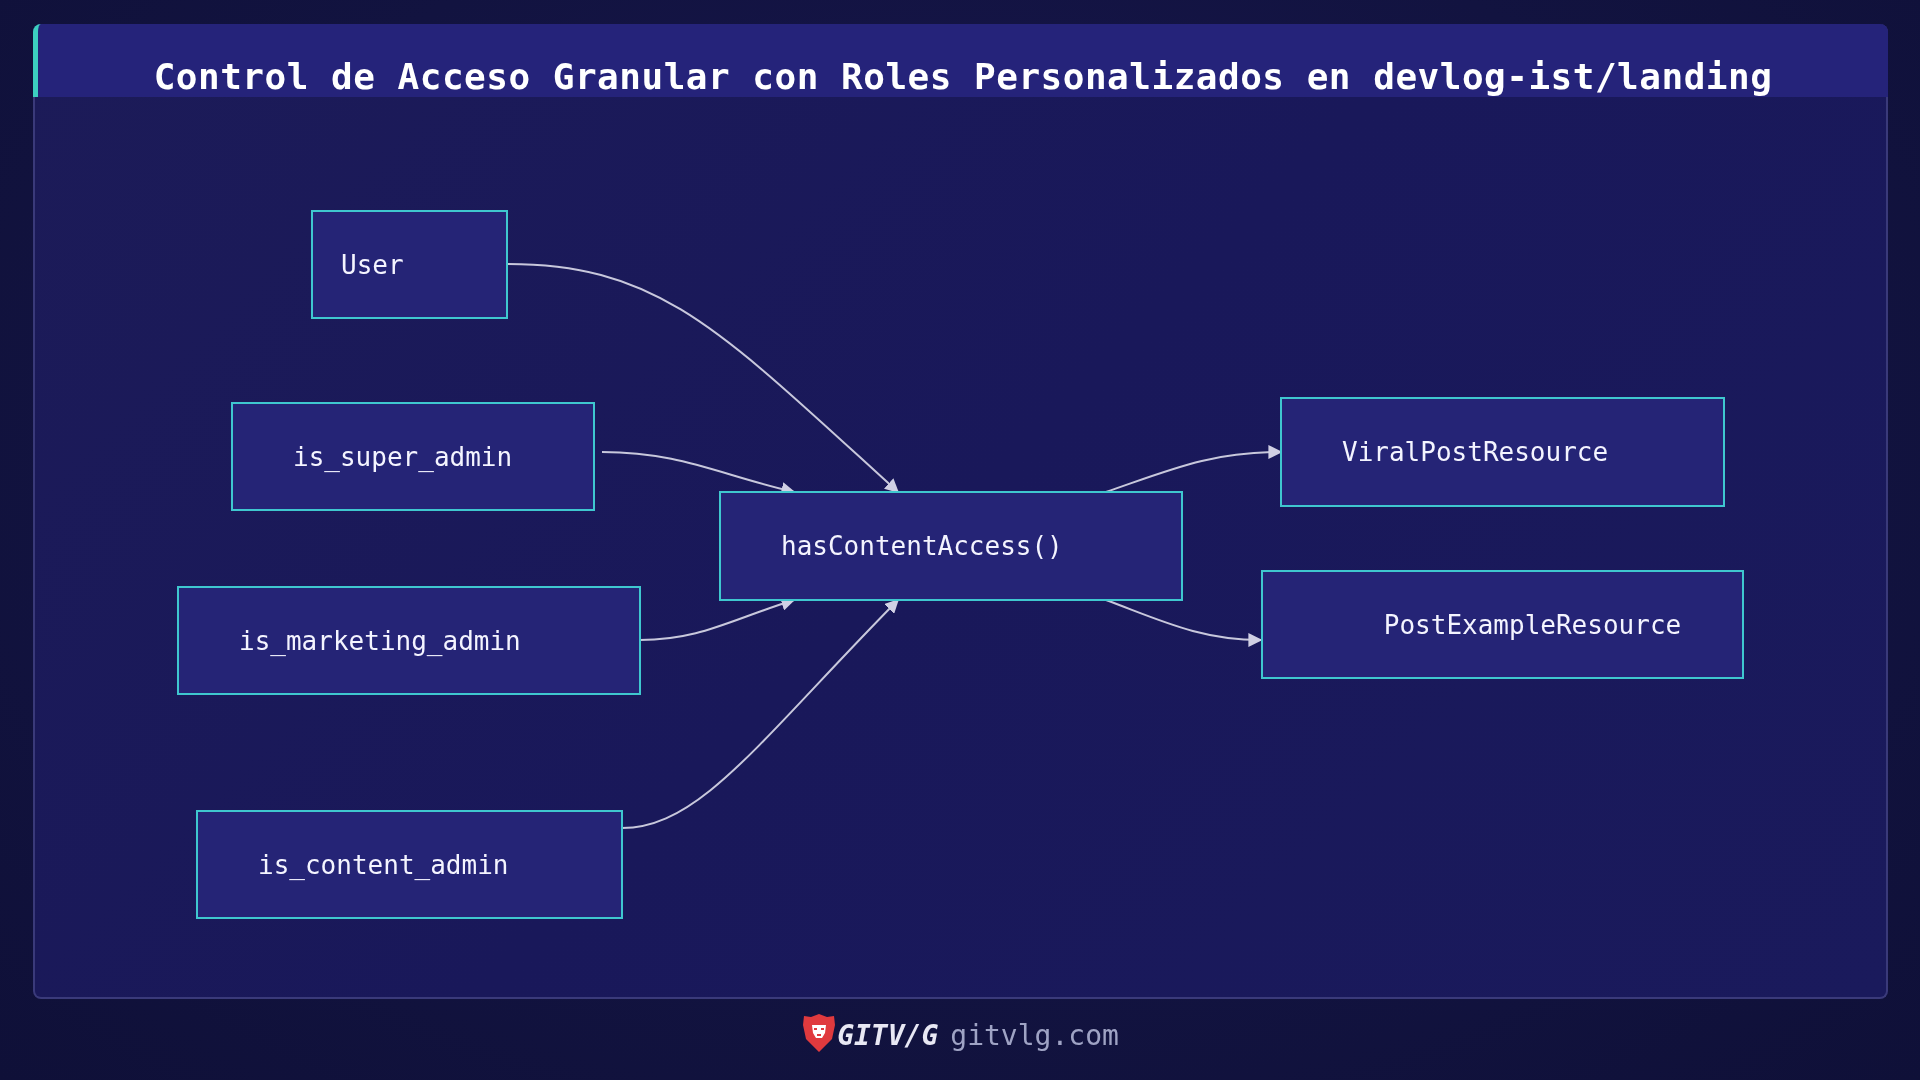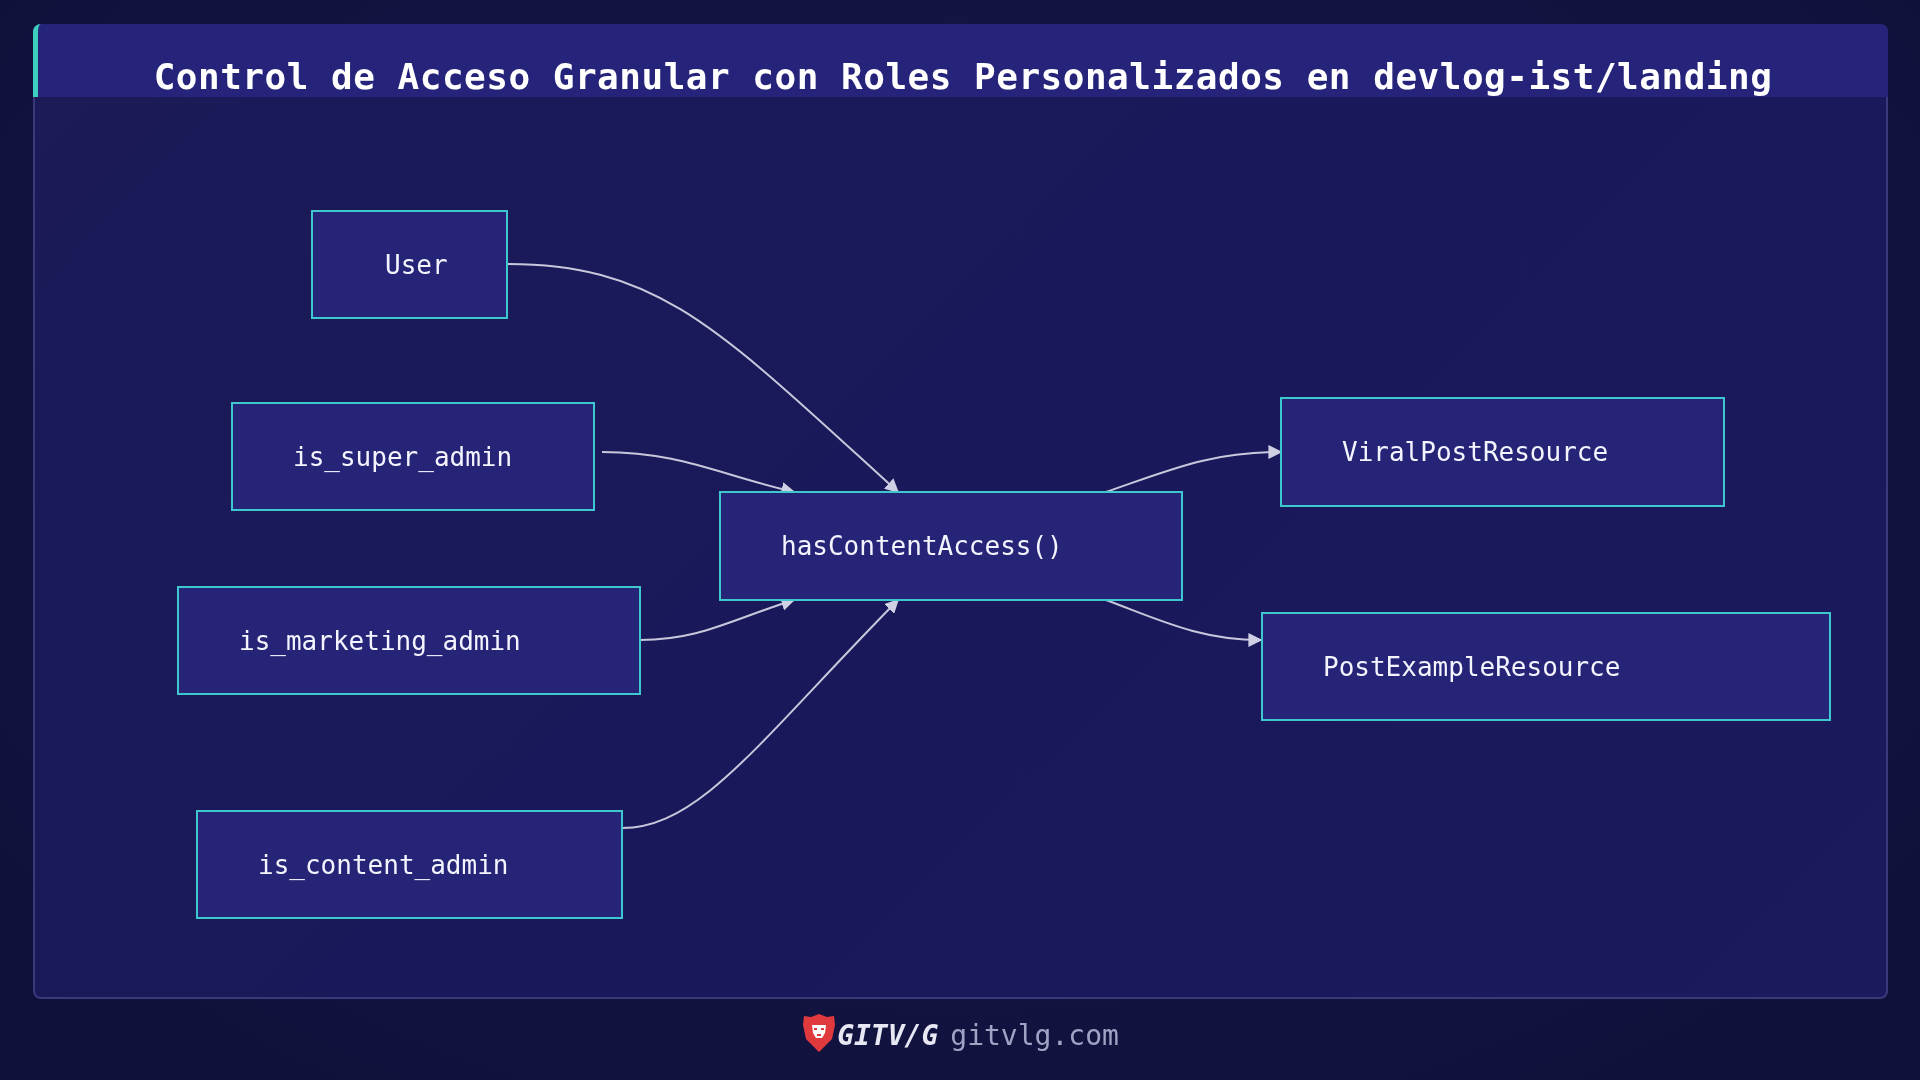--- a/index.html
+++ b/index.html
@@ -57,39 +57,39 @@
   <g fill="none" stroke="#c8c8dc" stroke-width="2">
     <path d="M507,264 C660,264 720,330 898,492" marker-end="url(#arr)"></path>
     <path d="M602,452 C680,452 720,475 794,492" marker-end="url(#arr)"></path>
     <path d="M640,640 C700,640 730,620 794,600" marker-end="url(#arr)"></path>
     <path d="M622,828 C700,828 760,740 898,600" marker-end="url(#arr)"></path>
     <path d="M1106,492 C1170,470 1210,452 1281,452" marker-end="url(#arr)"></path>
     <path d="M1106,600 C1160,620 1200,640 1261,640" marker-end="url(#arr)"></path>
   </g>
 </svg>
 
-<div class="node" style="left:311px;top:210px;width:197px;height:109px;padding-left:72px;">
+<div class="node" style="left:311px;top:210px;width:197px;height:109px;padding-left:28px;">
   <span>User</span>
 </div>
 <div class="node" style="left:215px;top:402px;width:364px;height:109px;margin-left:16px;">
   <span>is_super_admin</span>
 </div>
 <div class="node" style="left:177px;top:586px;width:464px;height:109px;">
   <span>is_marketing_admin</span>
 </div>
 <div class="node" style="left:196px;top:810px;width:427px;height:109px;">
   <span>is_content_admin</span>
 </div>
 <div class="node" style="left:719px;top:491px;width:464px;height:110px;">
   <span>hasContentAccess()</span>
 </div>
 <div class="node" style="left:1280px;top:397px;width:445px;height:110px;">
   <span>ViralPostResource</span>
 </div>
-<div class="node" style="left:1261px;top:612px;width:570px;height:109px;">
+<div class="node" style="left:1261px;top:570px;width:483px;height:109px;justify-content:center;">
   <span>PostExampleResource</span>
 </div>
 
 <div class="footer">
   <span>
     <svg width="36" height="40" viewBox="0 0 36 40">
       <path d="M18 1 L26 4 L33 3 L34 12 L31 26 L18 39 L5 26 L2 12 L3 3 L10 4 Z" fill="#e03a3e"></path>
       <path d="M11 12 L25 12 L24 20 L21 25 L15 25 L12 20 Z" fill="#ffffff"></path>
       <rect x="13" y="15" width="3" height="2" fill="#e03a3e"></rect>
       <rect x="20" y="15" width="3" height="2" fill="#e03a3e"></rect>

